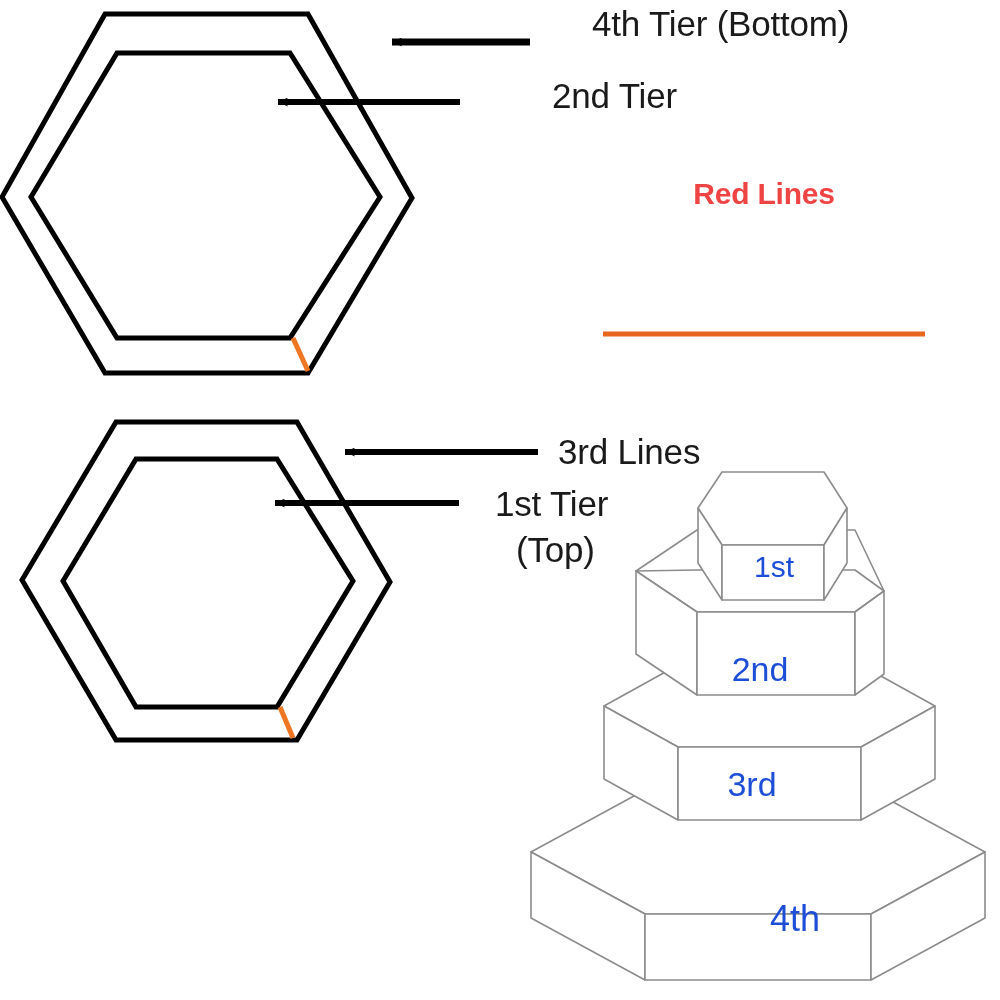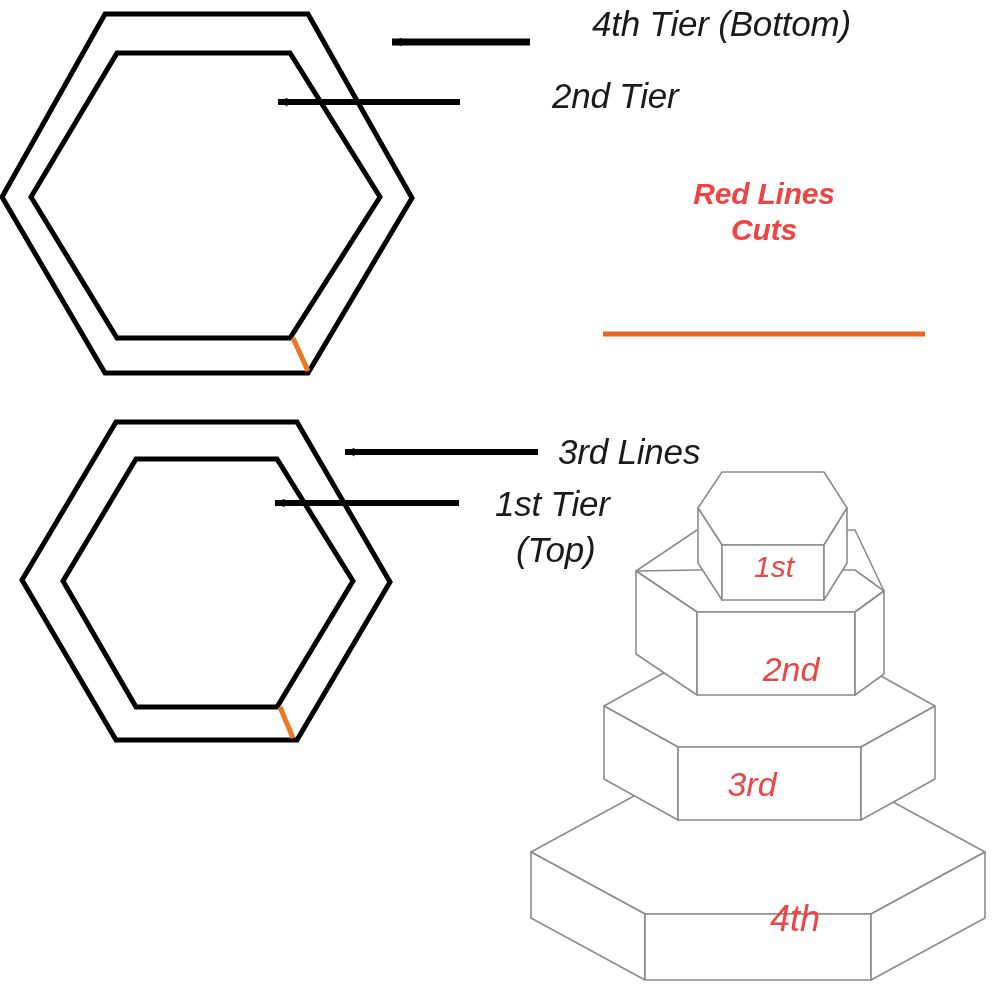--- a/index.html
+++ b/index.html
@@ -11,21 +11,20 @@
     width: 1000px;
     height: 1000px;
     font-family: "Liberation Sans", sans-serif;
     overflow: hidden;
   }
   #stage {
     position: relative;
     width: 1000px;
     height: 1000px;
     background: #ffffff;
-    font-style: italic;
   }
   #stage svg.layer {
     position: absolute;
     top: 0;
     left: 0;
     width: 1000px;
     height: 1000px;
   }
   .txt {
     position: absolute;
@@ -45,21 +44,21 @@
     text-align: center;
     font-size: 30px;
     font-weight: 700;
     line-height: 1.2;
     letter-spacing: -0.2px;
   }
   .cake-face-label {
     position: absolute;
     font-size: 30px;
     font-weight: 400;
-    color: #ef4444;
+    color: #1d4ed8;
     text-align: center;
     font-family: "Liberation Sans", sans-serif;
   }
 </style>
 </head>
 <body>
 
 <div id="stage">
 
   <svg class="layer" viewBox="0 0 1000 1000">
@@ -155,24 +154,23 @@
   <div class="txt tier-label" style="left:512px; top:76px;margin-left:40px;">2nd Tier</div>
 
   <div class="txt tier-label" style="left:558px; top:432px;">3rd Lines</div>
 
   <div class="txt tier-label" style="left:495px; top:484px;">1st Tier</div>
 
   <div class="txt tier-label" style="left:516px; top:530px;">(Top)</div>
 
   <div class="note" style="left:604px; top:176px; color:#ef4444;">
     <div>Red Lines</div>
-    <div>Cuts</div>
   </div>
 
   <div class="cake-face-label" style="left:732px; top:550px; width:84px;">1st</div>
 
-  <div class="cake-face-label" style="left:731px; top:650px; width:120px; font-size:34px;text-align:center;">2nd</div>
+  <div class="cake-face-label" style="left:700px; top:650px; width:120px; font-size:34px;text-align:center;">2nd</div>
 
   <div class="cake-face-label" style="left:692px; top:765px; width:120px; font-size:34px;">3rd</div>
 
   <div class="cake-face-label" style="left:700px; top:898px; width:120px; font-size:36px;text-align:right;">4th</div>
 
 </div>
 
 </body></html>

